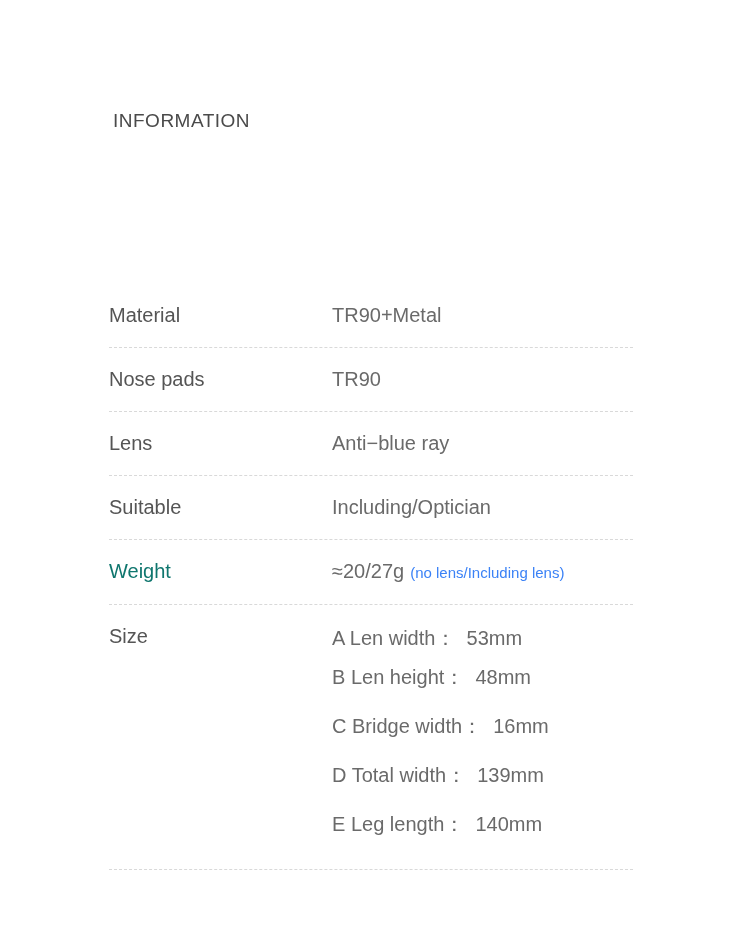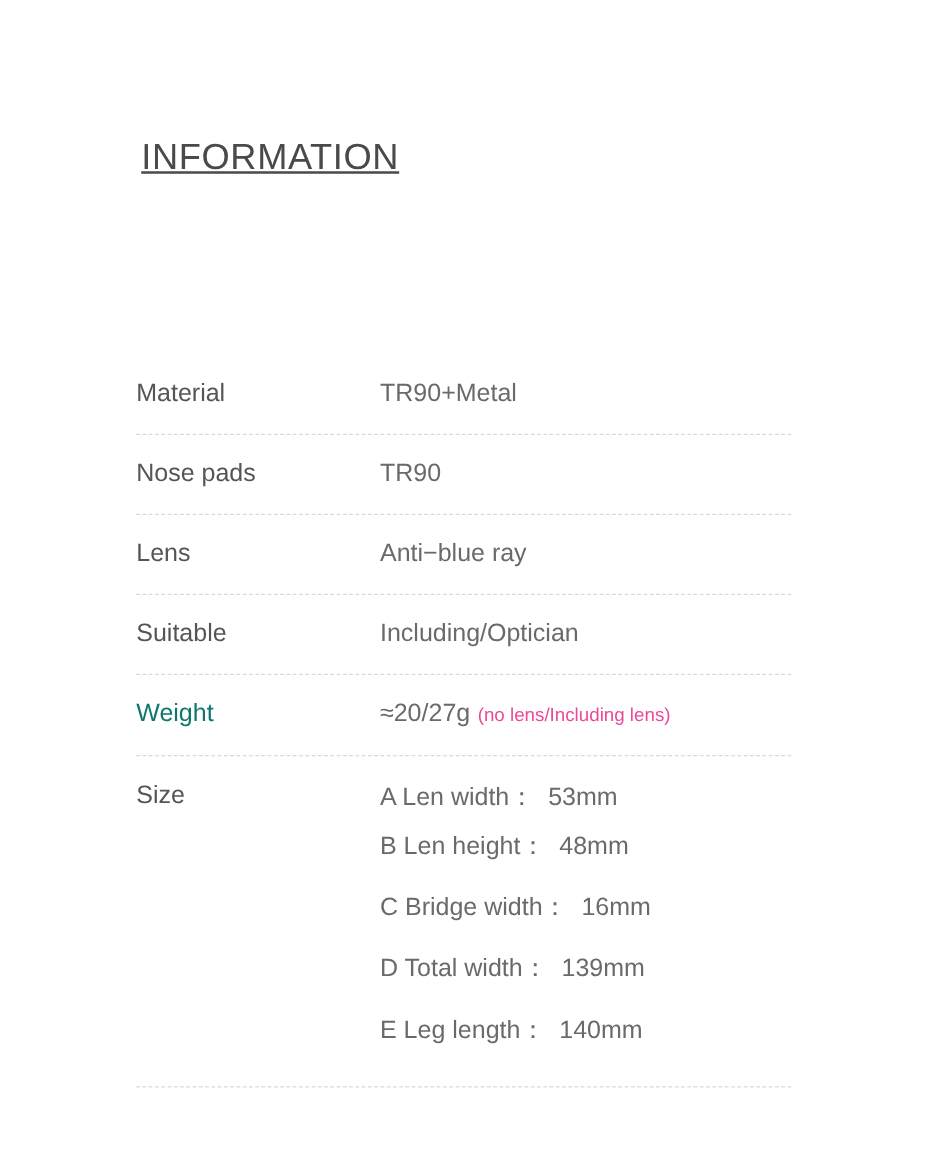--- a/index.html
+++ b/index.html
@@ -18,25 +18,24 @@
   .page {
     position: relative;
     width: 750px;
     height: 938px;
     background: #ffffff;
   }
   .title {
     position: absolute;
     left: 113px;
     top: 110px;
-    font-size: 29px;
+    font-size: 19px;
     letter-spacing: 0.5px;
     color: #4a4a4a;
     font-weight: 400;
-    text-decoration: underline;
   }
   .spec-table {
     position: absolute;
     left: 109px;
     top: 284px;
     width: 524px;
   }
   .spec-row {
     display: flex;
     align-items: flex-start;
@@ -55,28 +54,29 @@
     padding-top: 18px;
     padding-bottom: 18px;
   }
   .spec-value {
     flex: 1 1 auto;
     font-size: 20px;
     color: #6a6a6a;
     line-height: 27px;
     padding-top: 18px;
     padding-bottom: 18px;
+    margin-left: 28px;
   }
   .spec-row.weight .spec-label {
     font-weight: 500;
     color: #0f766e;
   }
   .note {
     font-size: 15px;
-    color: #ec4899;
+    color: #3b82f6;
     margin-left: 6px;
   }
   .size-row .spec-value {
     padding-top: 18px;
     padding-bottom: 20px;
   }
   .size-line {
     line-height: 49px;
     font-size: 20px;
     color: #6a6a6a;

